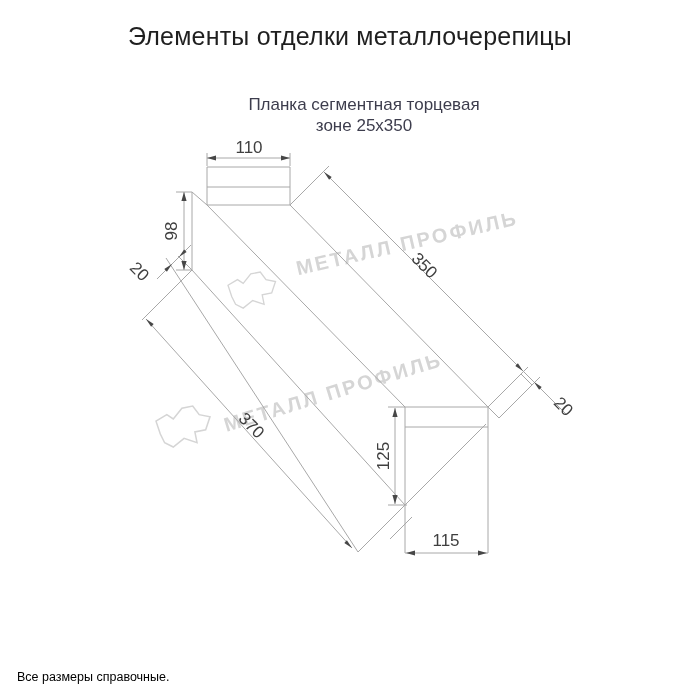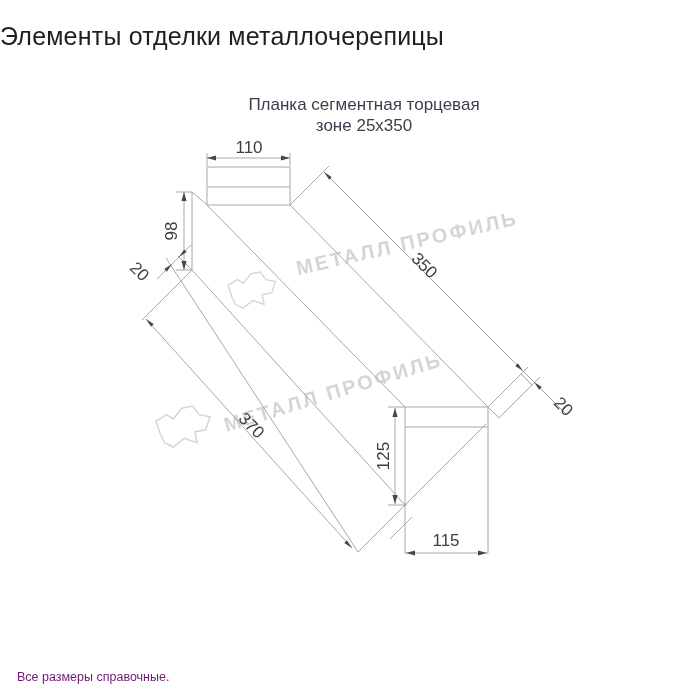--- a/index.html
+++ b/index.html
@@ -5,34 +5,34 @@
   html,body{margin:0;padding:0;background:#ffffff;}
   #canvas{
     position:relative;
     width:700px;height:700px;
     background:#ffffff;
     overflow:hidden;
     font-family:"Liberation Sans", sans-serif;
   }
   .page-title{
     position:absolute;top:22px;left:0;width:700px;
-    text-align:left;
+    text-align:center;
     font-size:25px;font-weight:400;color:#1f1f1f;
     letter-spacing:0.2px;
   }
   .drawing-subtitle{
     position:absolute;top:94px;left:0;width:700px;
     text-align:center;
     font-size:17px;font-weight:400;color:#3d3d4d;
     line-height:21px;
     margin-left:14px;
   }
   .footer-notes{
     position:absolute;left:17px;bottom:14px;
-    font-size:12.5px;color:#701a75;line-height:18px;
+    font-size:12.5px;color:#000000;line-height:18px;
   }
   svg{position:absolute;top:0;left:0;}
   .dline{stroke:#a8a8a8;stroke-width:1;fill:none;}
   .dimtext{fill:#3f3f3f;font-size:17px;font-family:"Liberation Sans",sans-serif;}
   .arrow{fill:#474747;stroke:none;}
   .wm{fill:#d5d5d5;font-size:20px;font-weight:700;letter-spacing:2.5px;
       font-family:"Liberation Sans",sans-serif;}
   .wmlogo{stroke:#d5d5d5;stroke-width:1.4;fill:none;}
 </style>
 </head>

